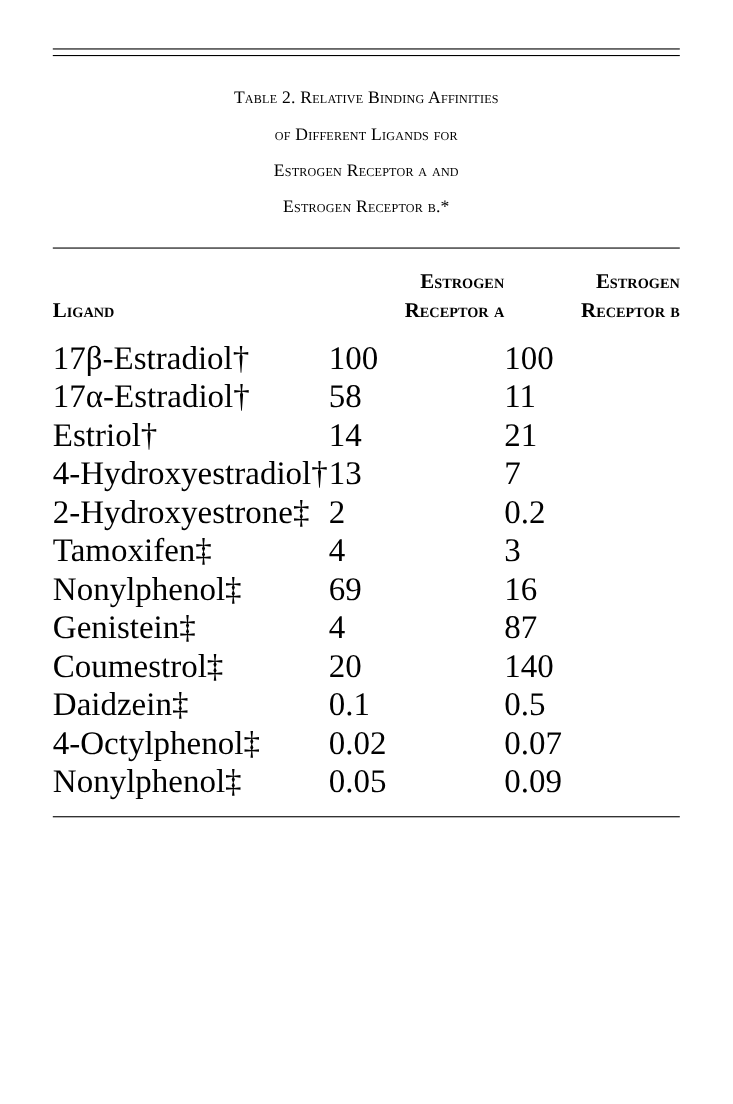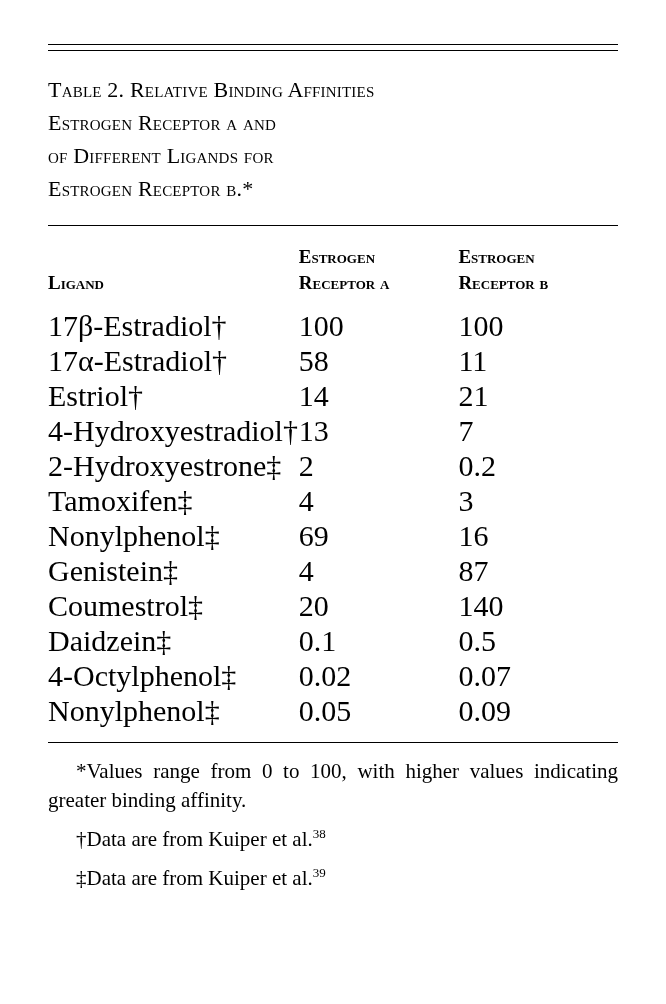--- a/index.html
+++ b/index.html
@@ -30,23 +30,23 @@
     margin: 0;
   }
   .rule-top-1 { margin-top: 44px; }
   .rule-top-2 { margin-top: 5px; }
   .rule-mid   { margin-top: 20px; }
   .rule-bottom{ margin-top: 14px; }
 
   
   .title {
     margin: 22px 0 0 0;
-    text-align: left;
+    text-align: center;
     font-family: "Liberation Serif", serif;
-    font-size: 22px;
+    font-size: 16px;
     line-height: 33px;
     letter-spacing: 0.2px;
   }
   .title .smallcaps {
     font-variant: small-caps;
   }
   .title-line {
     display: block;
     white-space: nowrap;
   }
@@ -65,21 +65,21 @@
     line-height: 26px;
     padding: 0 0 4px 0;
     vertical-align: bottom;
   }
   th.col-ligand {
     text-align: left;
     width: 44%;
     padding-left: 6px;
   }
   th.col-era, th.col-erb {
-    text-align: left;
+    text-align: right;
     width: 28%;
   }
   table.affinity tbody td {
     font-size: 30px;
     line-height: 35px;
     padding: 0;
   }
   td.ligand {
     text-align: left;
     padding-left: 6px;
@@ -110,22 +110,22 @@
 </head>
 <body>
 
 <div class="page">
 
   <hr class="rule rule-top-1">
   <hr class="rule rule-top-2">
 
   <div class="title">
     <span class="title-line smallcaps">Table 2. Relative Binding Affinities</span>
+    <span class="title-line smallcaps">of Different Ligands for</span>
     <span class="title-line smallcaps">Estrogen Receptor α and</span>
-    <span class="title-line smallcaps">of Different Ligands for</span>
     <span class="title-line smallcaps">Estrogen Receptor β.*</span>
   </div>
 
   <hr class="rule rule-mid">
 
   <table class="affinity">
     <thead>
       <tr>
         <th class="col-ligand">Ligand</th>
         <th class="col-era">
@@ -197,19 +197,14 @@
       <tr>
         <td class="ligand">Nonylphenol‡</td>
         <td class="val">0.05</td>
         <td class="val">0.09</td>
       </tr>
     </tbody>
   </table>
 
   <hr class="rule rule-bottom">
 
-  <div class="footnotes">
-    <p class="footnote"><span>*Values range from 0 to 100, with higher values indicating greater binding affinity.</span></p>
-    <p class="footnote"><span>†Data are from Kuiper et al.</span><span class="sup">38</span></p>
-    <p class="footnote"><span>‡Data are from Kuiper et al.</span><span class="sup">39</span></p>
-  </div>
 
 </div>
 
 </body></html>

